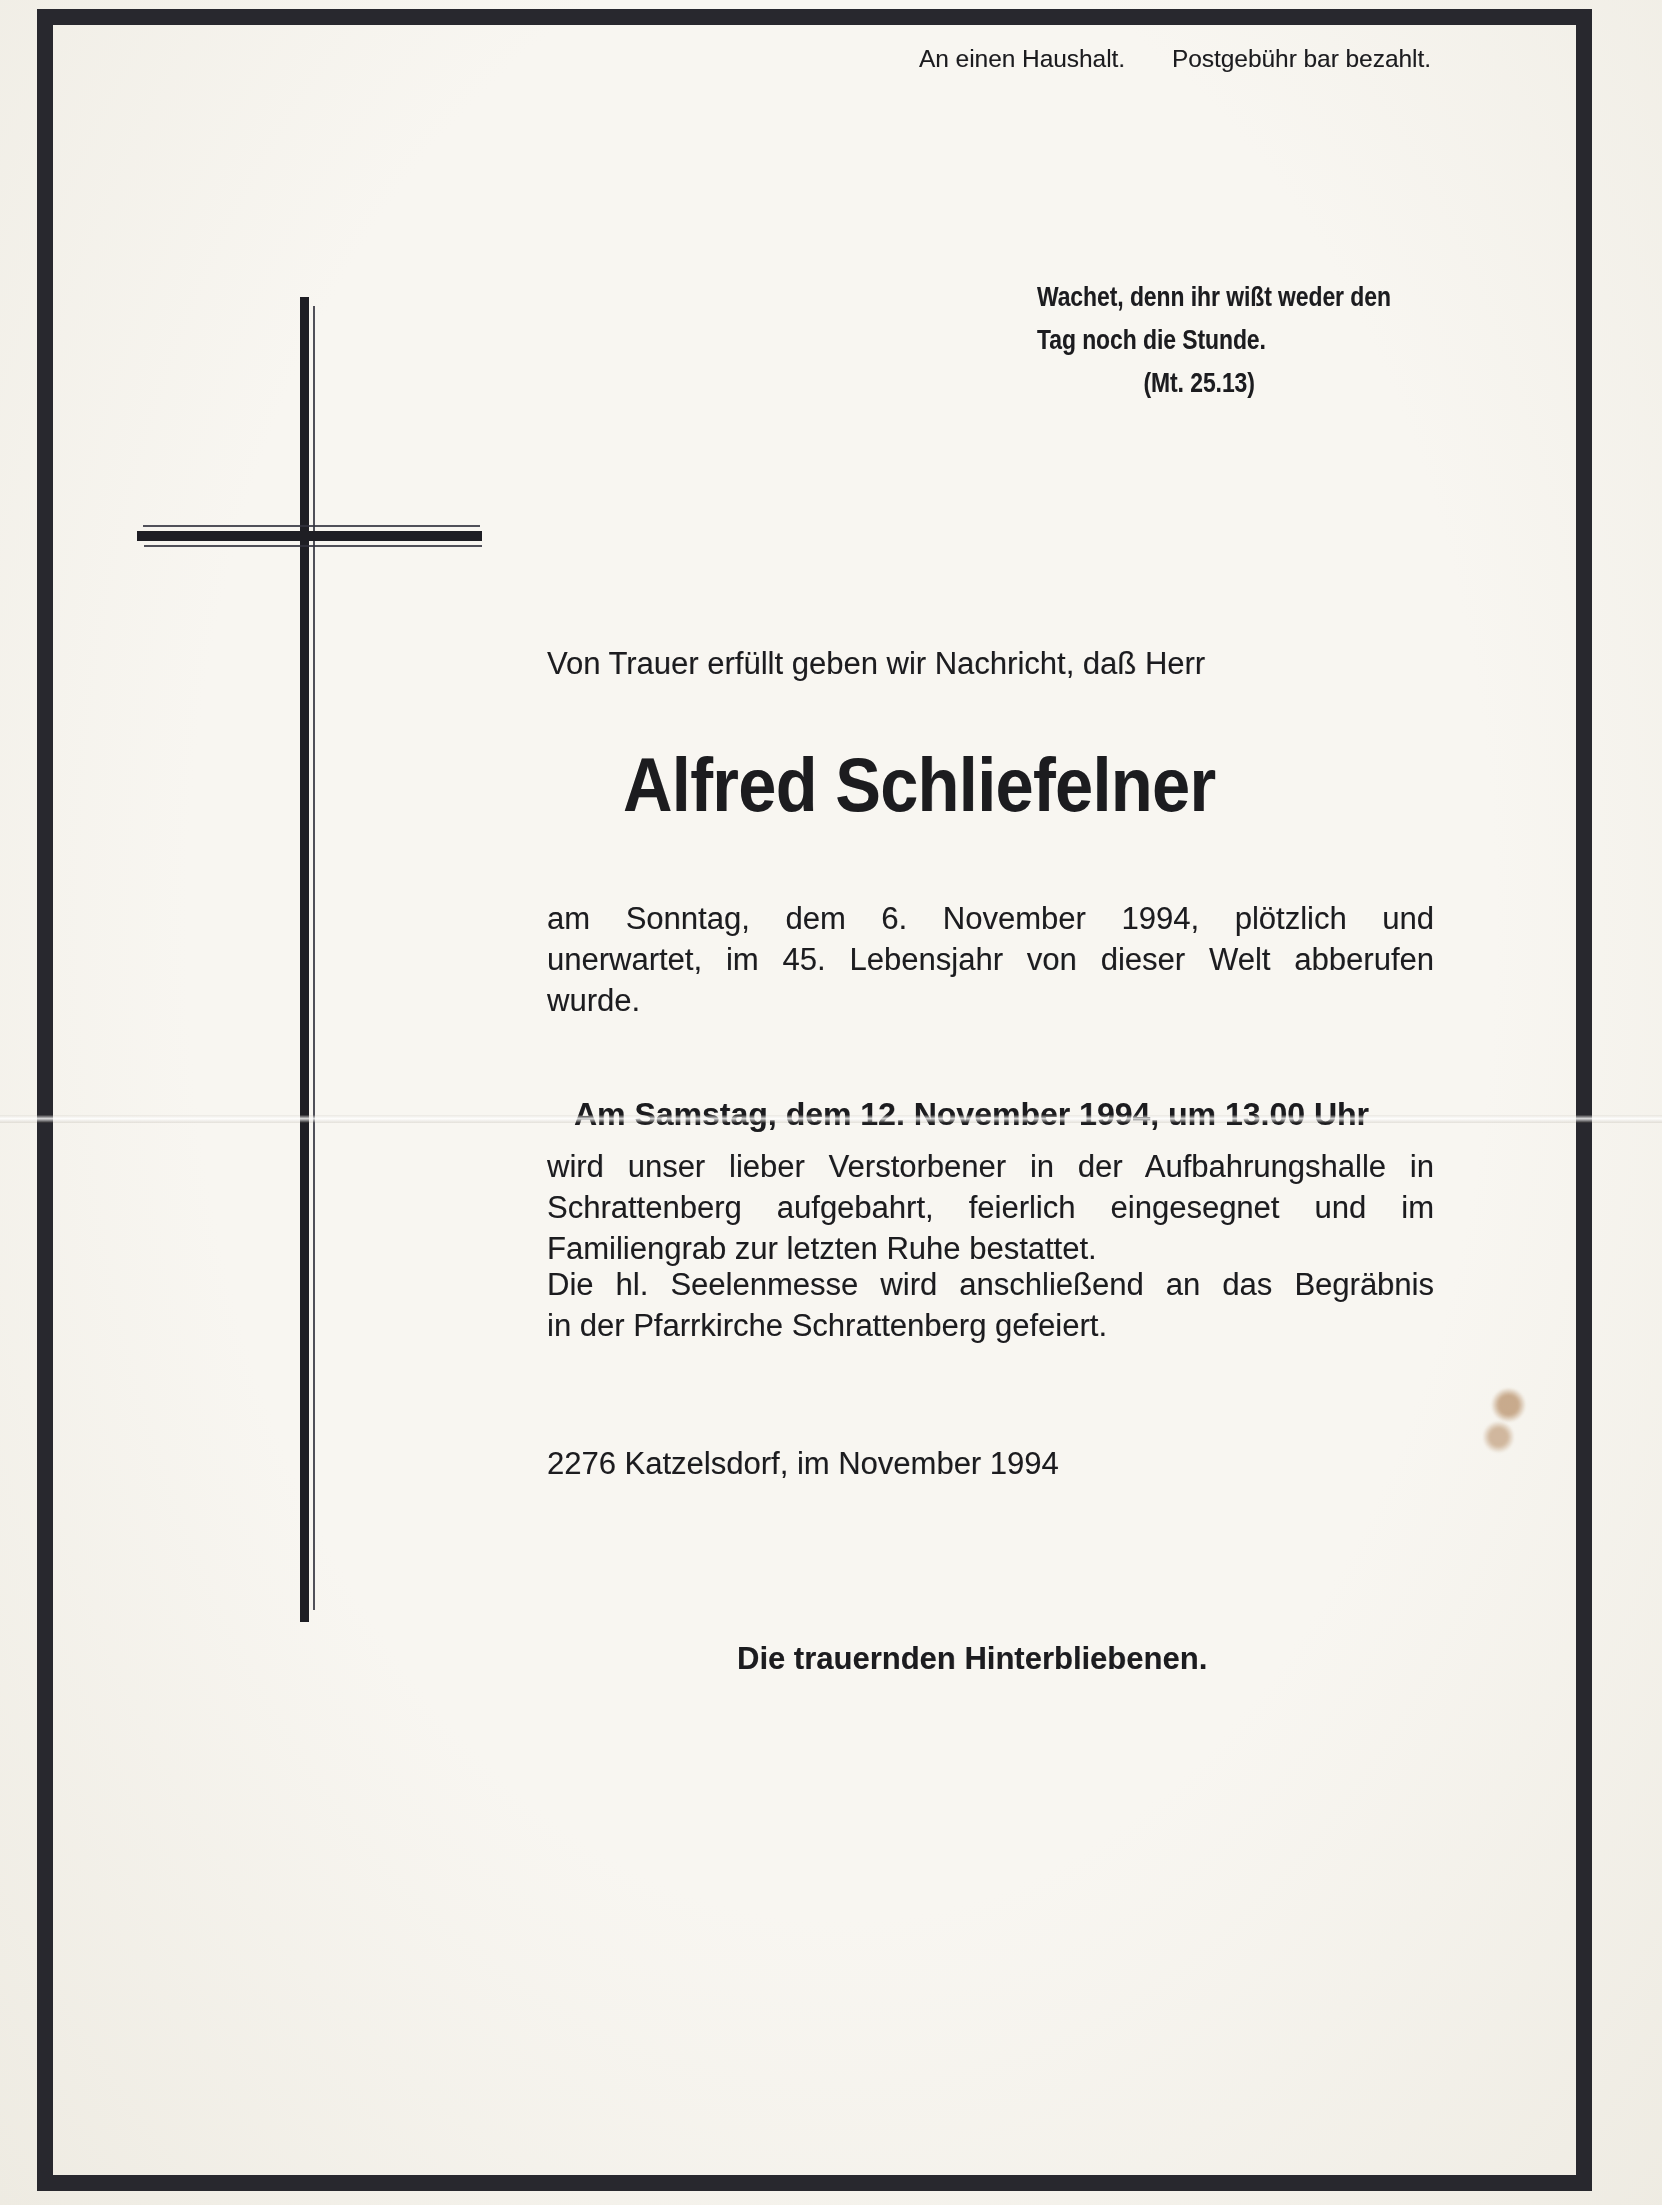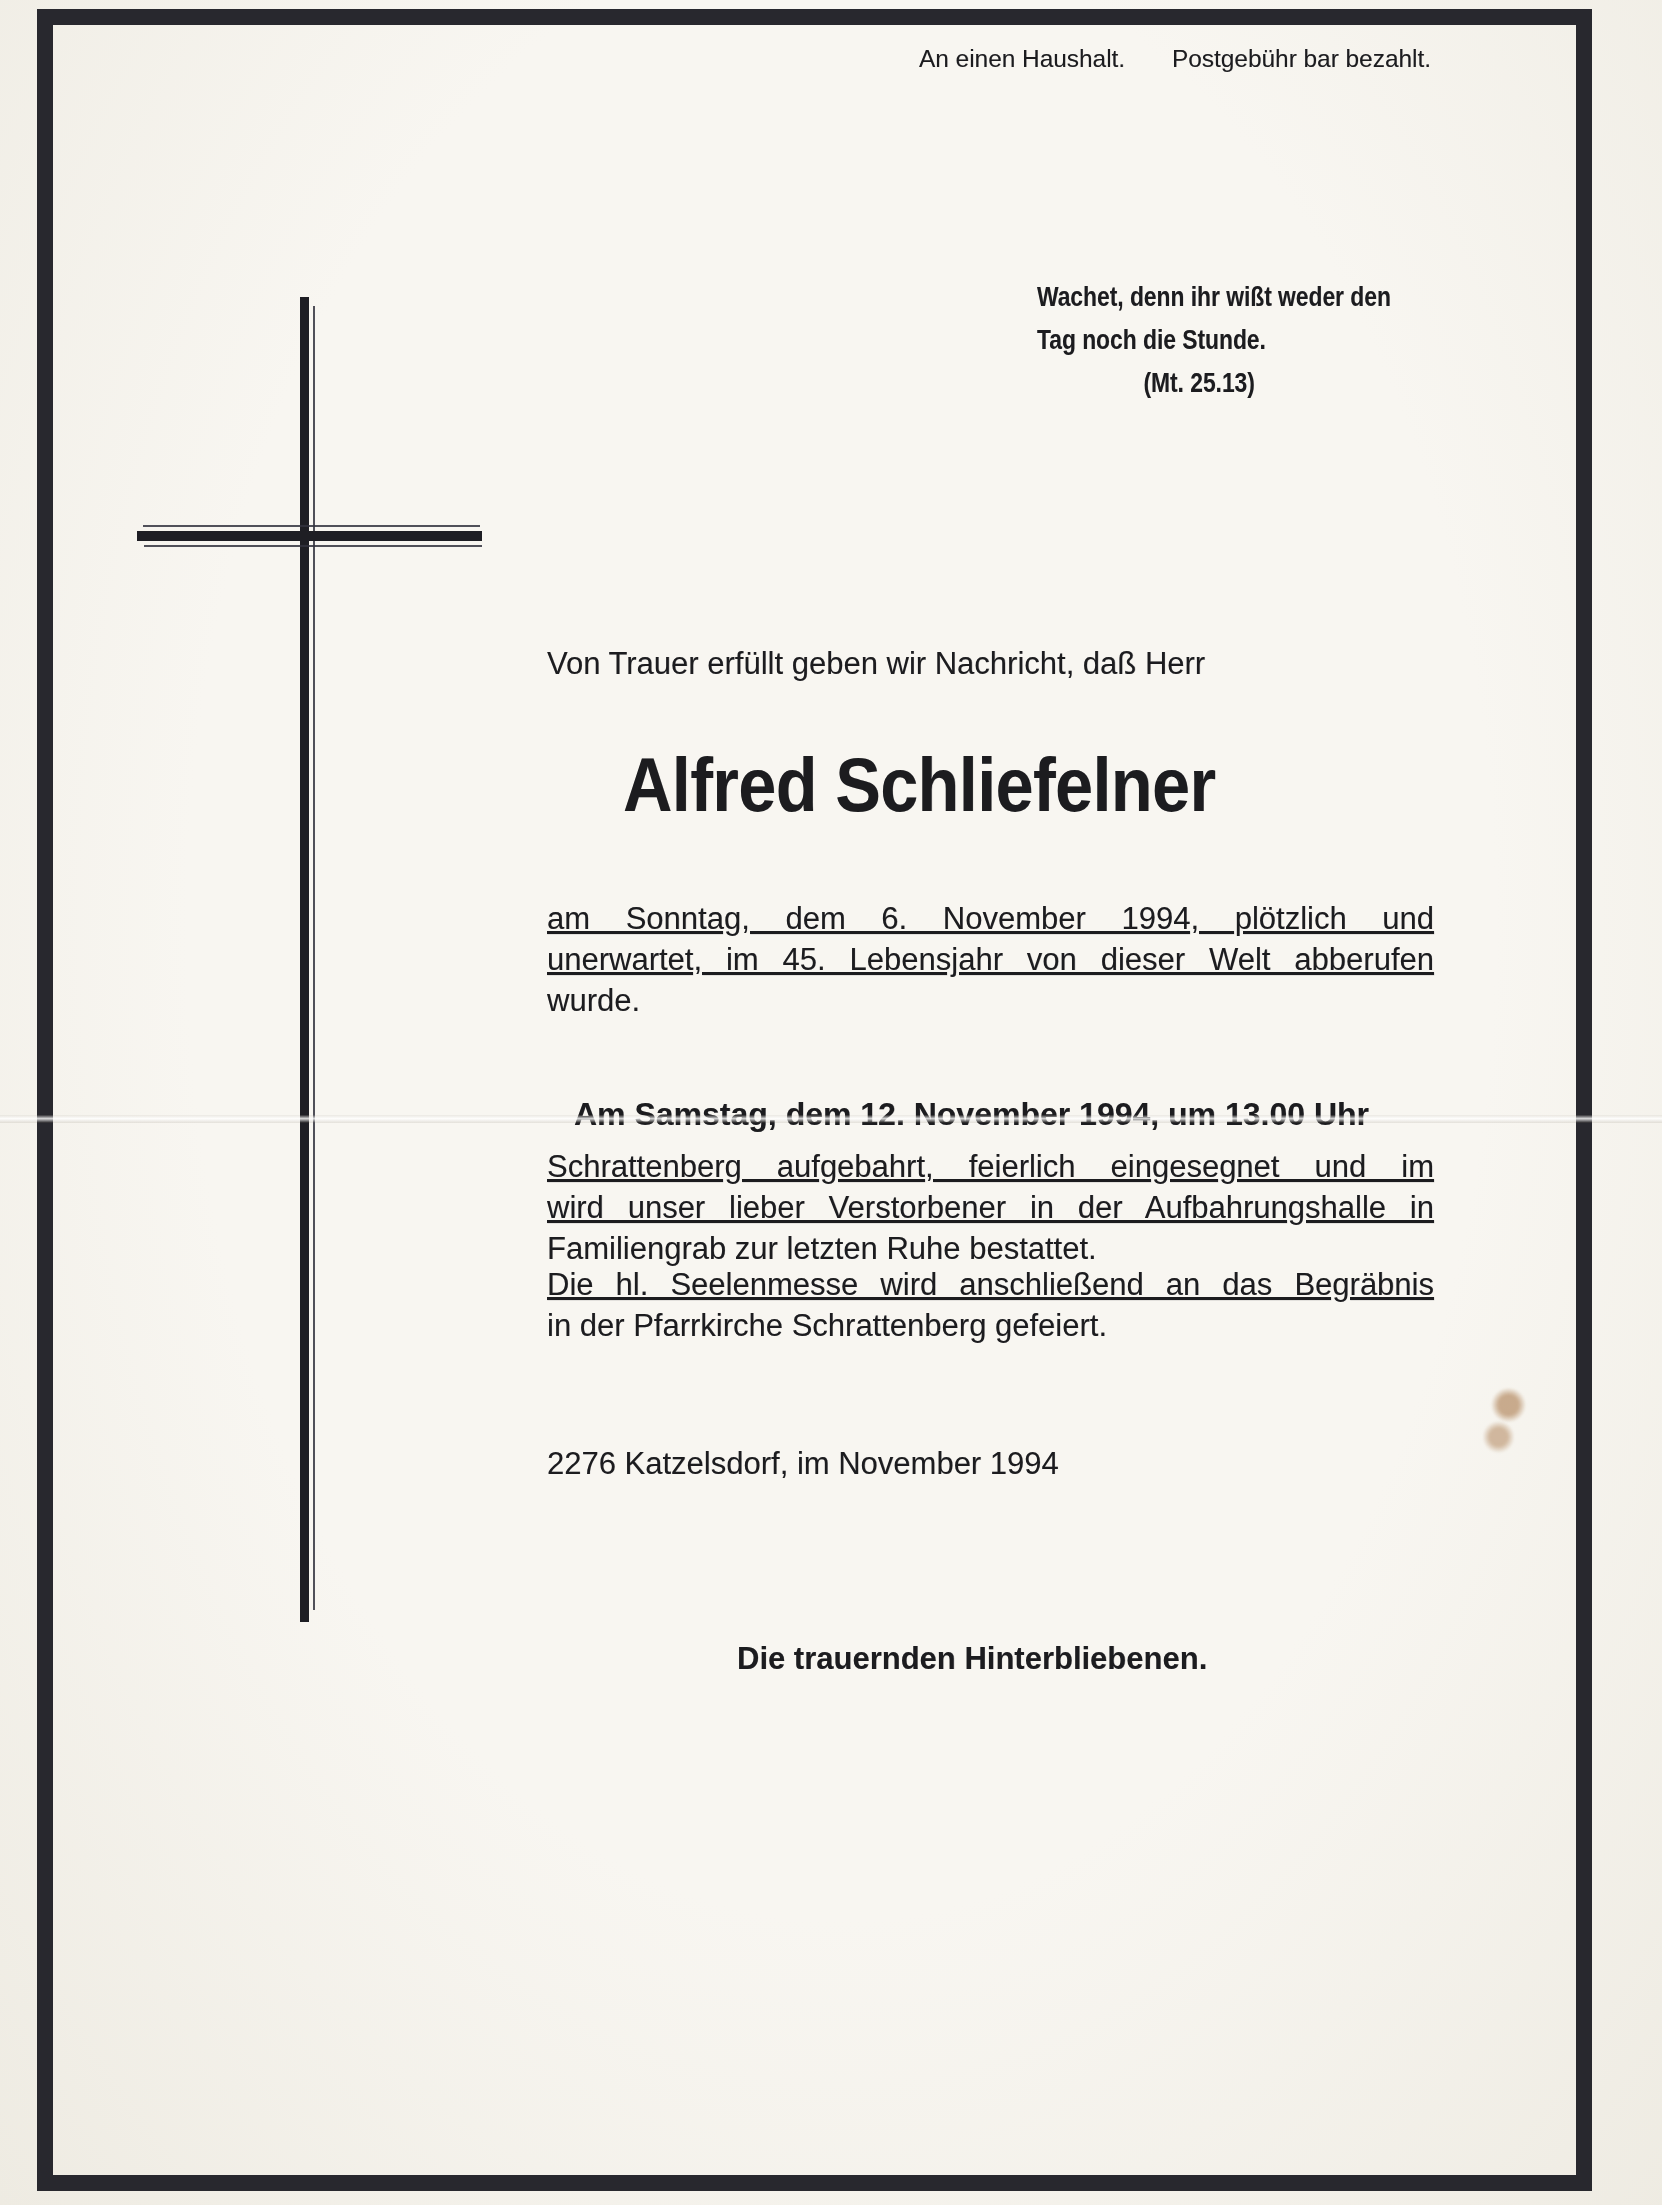--- a/index.html
+++ b/index.html
@@ -35,21 +35,21 @@
   .postal-right{left:1172px;top:45px;font-size:24.4px;}
   .quote{left:1037px;top:275px;font-size:28.5px;font-weight:bold;line-height:43px;
          transform:scaleX(0.8);transform-origin:left top;}
   .quote .cite{padding-left:133px;}
   .intro{left:547px;top:610px;font-size:31px;margin-top:36px;}
   .name{left:623px;top:741px;font-size:76px;font-weight:bold;letter-spacing:-0.7px;
         transform:scaleX(0.9);transform-origin:left top;margin:0;}
   .para{position:absolute;left:547px;width:887px;z-index:4;font-size:31px;line-height:41px;
         text-shadow:0.3px 0.3px 0.5px rgba(40,40,50,0.35);}
   .para1{top:898px;} .para2{top:1146px;} .para3{top:1264px;}
-  .line-j{text-align:justify;text-align-last:justify;text-decoration:underline;}
+  .line-j{text-align:justify;text-align-last:justify;}
   .datetime{left:574px;top:1096px;font-size:32px;font-weight:bold;}
   .placedate{left:547px;top:1446px;font-size:31px;}
   .closing{left:737px;top:1610px;font-size:31px;font-weight:bold;margin-top:31px;}
   
   .stain{position:absolute;border-radius:50%;filter:blur(1px);z-index:3;}
   .stain-a{left:1491px;top:1388px;width:35px;height:34px;
     background:radial-gradient(circle, rgba(163,110,60,0.55) 0 40%, rgba(163,110,60,0) 72%);}
   .stain-b{left:1483px;top:1420px;width:31px;height:34px;
     background:radial-gradient(circle, rgba(163,110,60,0.45) 0 38%, rgba(163,110,60,0) 70%);}
 </style>
@@ -83,22 +83,22 @@
 
   <div class="para para1">
     <div class="line-j">am Sonntag, dem 6. November 1994, plötzlich und</div>
     <div class="line-j">unerwartet, im 45. Lebensjahr von dieser Welt abberufen</div>
     <div>wurde.</div>
   </div>
 
   <div class="txt datetime">Am Samstag, dem 12. November 1994, um 13.00 Uhr</div>
 
   <div class="para para2">
+    <div class="line-j">wird unser lieber Verstorbener in der Aufbahrungshalle in</div>
     <div class="line-j">Schrattenberg aufgebahrt, feierlich eingesegnet und im</div>
-    <div class="line-j">wird unser lieber Verstorbener in der Aufbahrungshalle in</div>
     <div>Familiengrab zur letzten Ruhe bestattet.</div>
   </div>
 
   <div class="para para3">
     <div class="line-j">Die hl. Seelenmesse wird anschließend an das Begräbnis</div>
     <div>in der Pfarrkirche Schrattenberg gefeiert.</div>
   </div>
 
   <div class="txt placedate">2276 Katzelsdorf, im November 1994</div>
 

